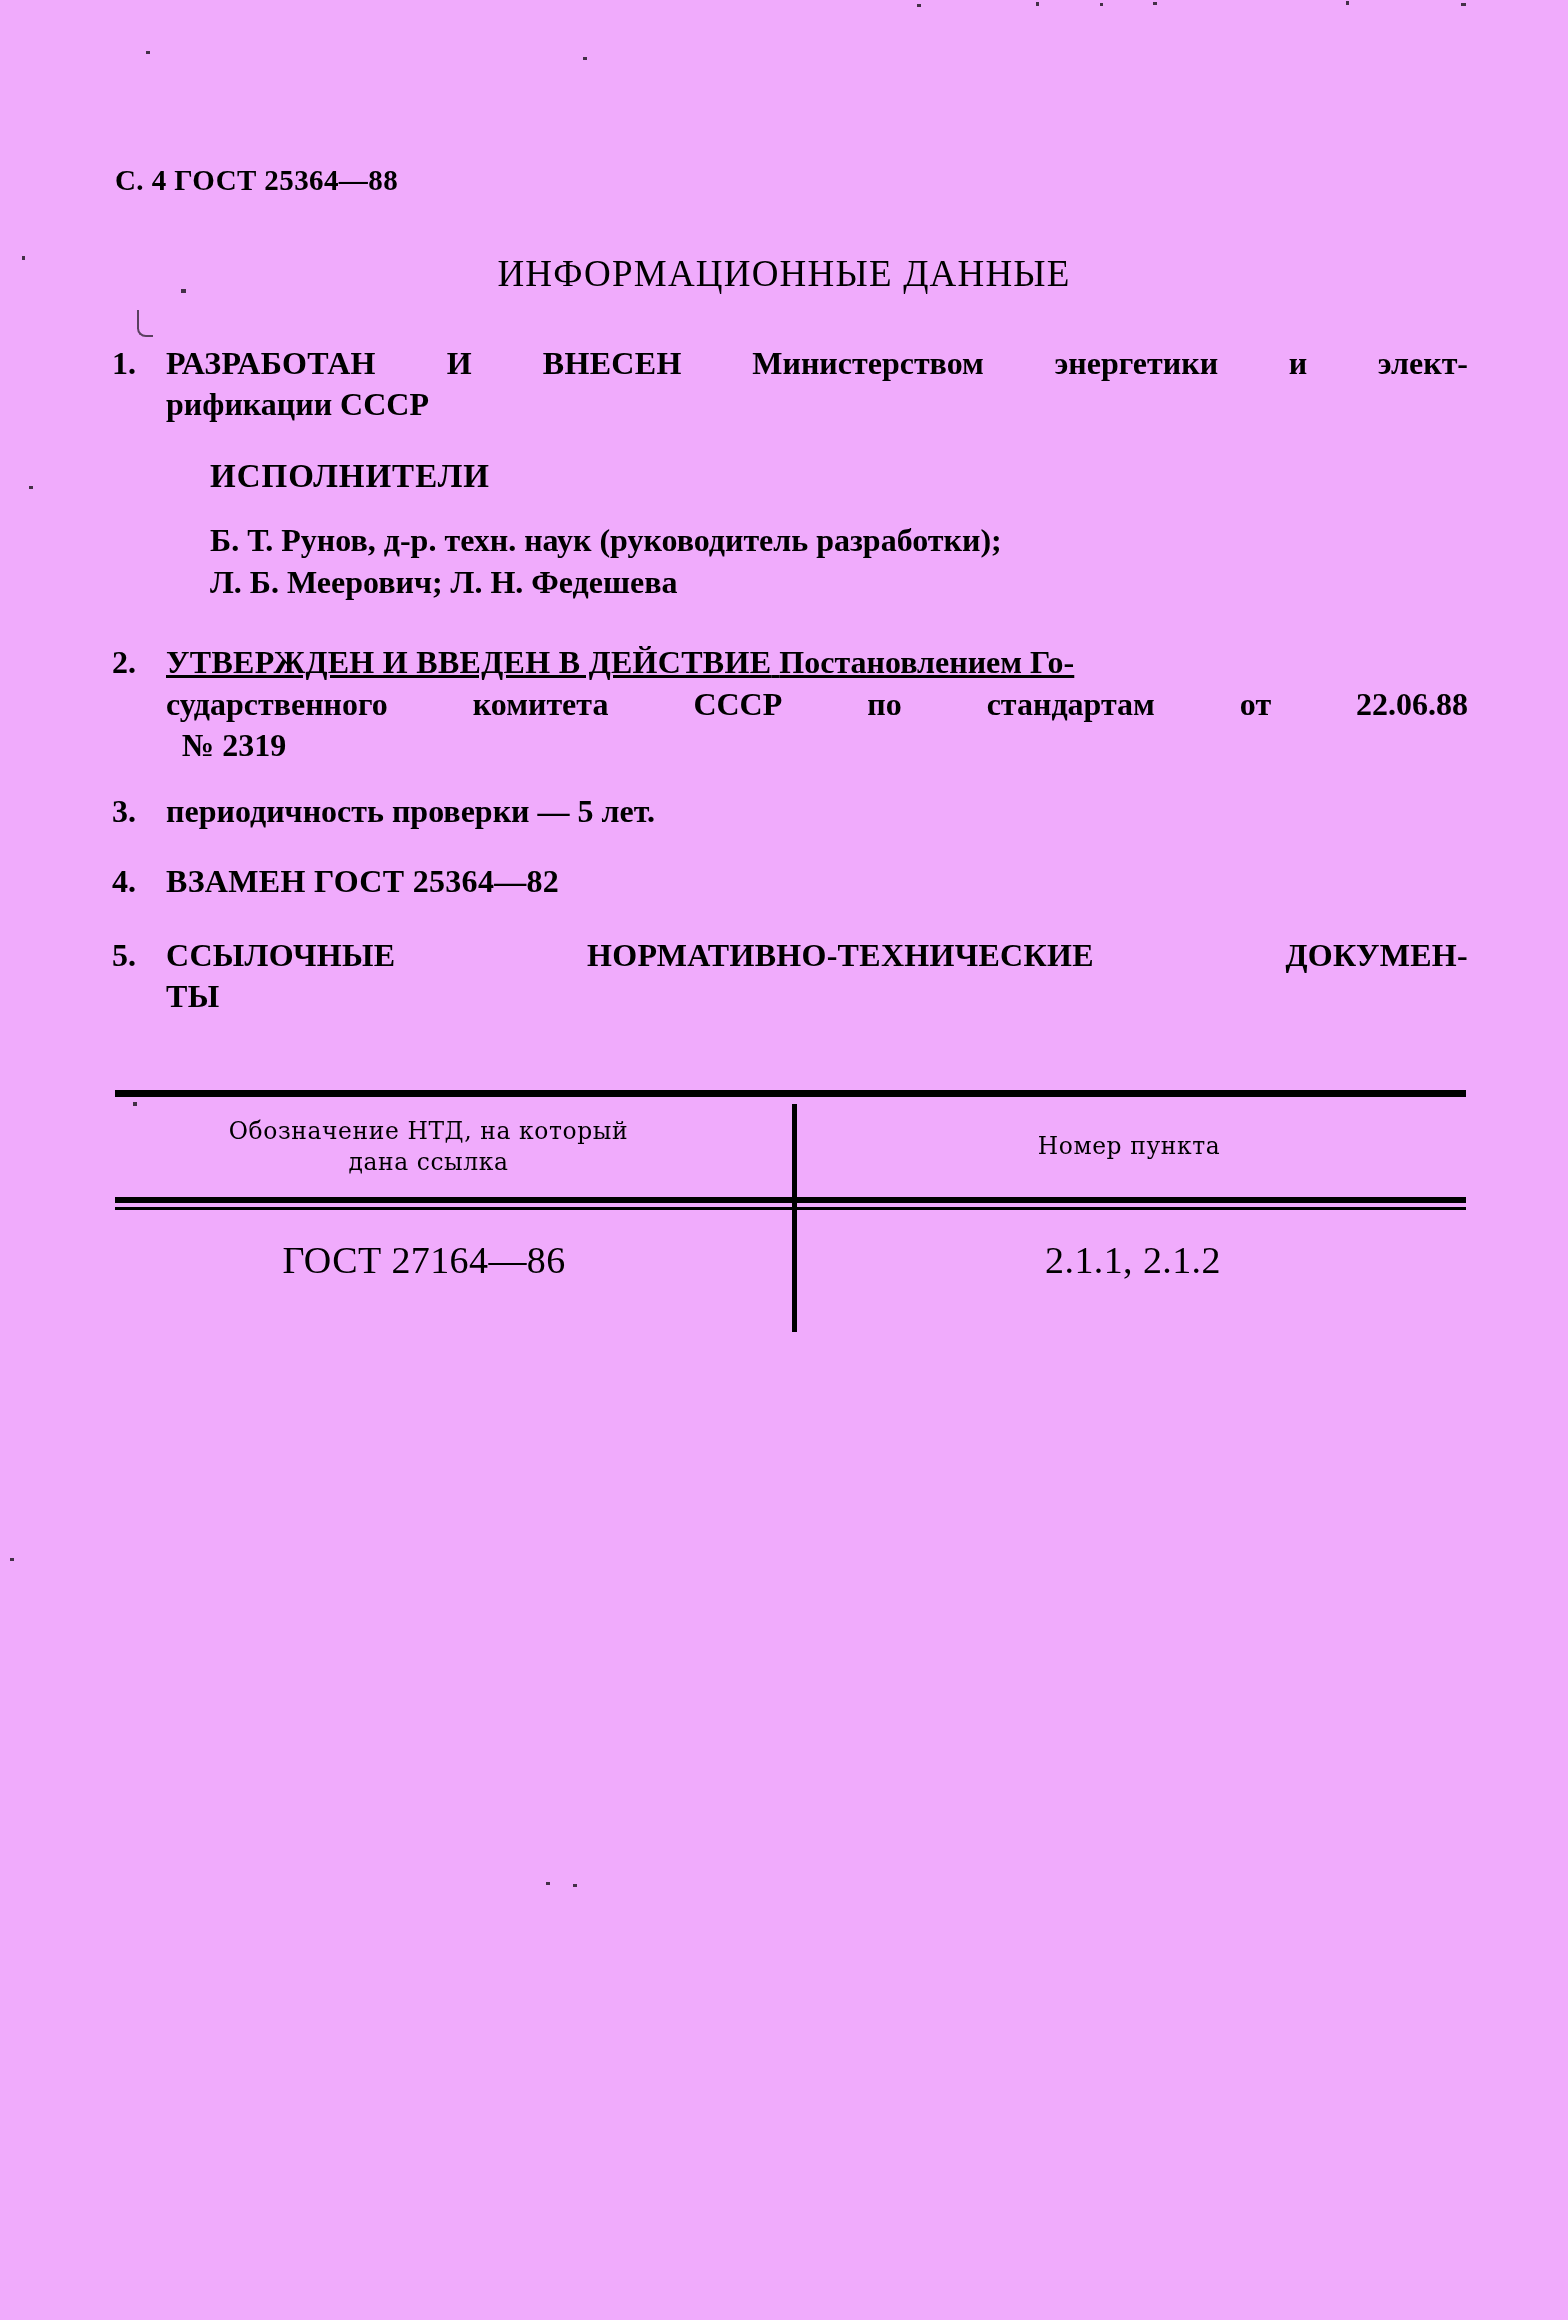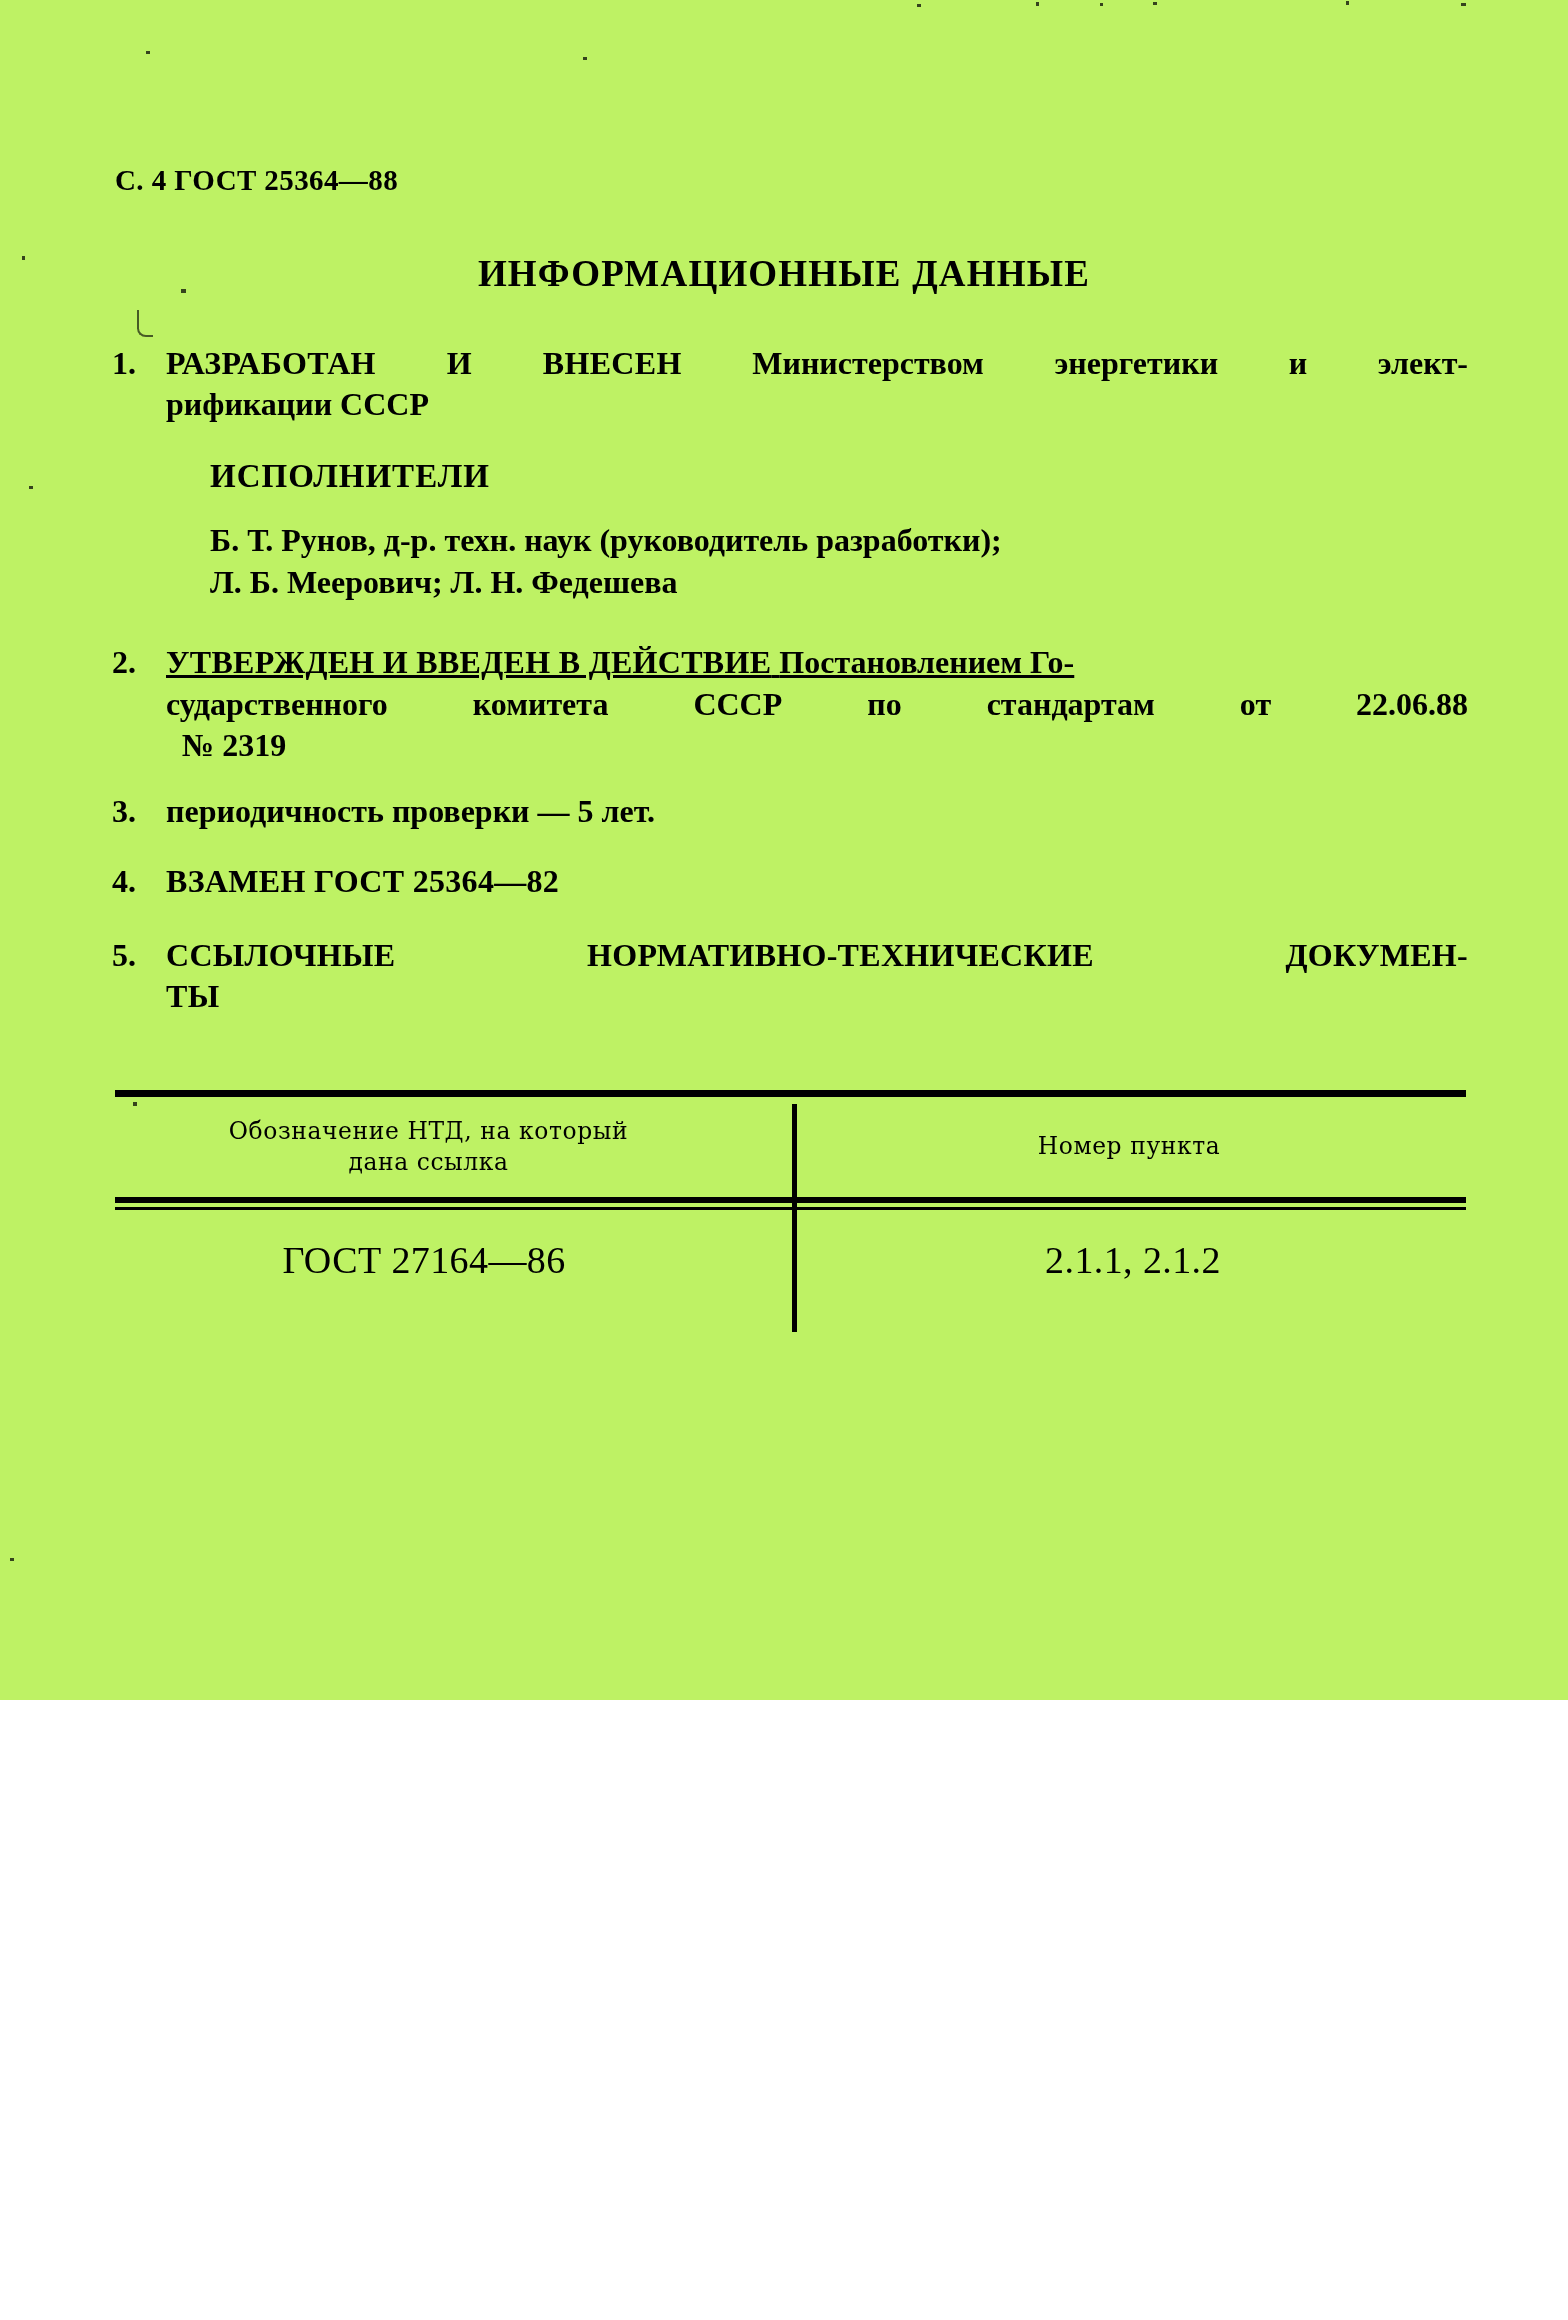--- a/index.html
+++ b/index.html
@@ -5,22 +5,22 @@
 <style>
   html, body {
     margin: 0;
     padding: 0;
     background: #ffffff;
   }
 
   .page {
     position: relative;
     width: 1568px;
-    height: 1700px;
-    background: #bef264;
+    height: 2320px;
+    background: #f0abfc;
     overflow: hidden;
     font-family: "Liberation Serif", "DejaVu Serif", serif;
     color: #000000;
     -webkit-font-smoothing: none;
   }
 
   
   .running-head {
     position: absolute;
     left: 115px;
@@ -32,21 +32,21 @@
   }
 
   
   .doc-title {
     position: absolute;
     left: 0;
     top: 252px;
     width: 1568px;
     text-align: center;
     font-size: 37px;
-    font-weight: bold;
+    font-weight: normal;
     letter-spacing: 1.2px;
   }
   .doc-title span { display: inline-block; }
 
   
   .content {
     position: absolute;
     left: 112px;
     top: 343px;
     width: 1356px;

